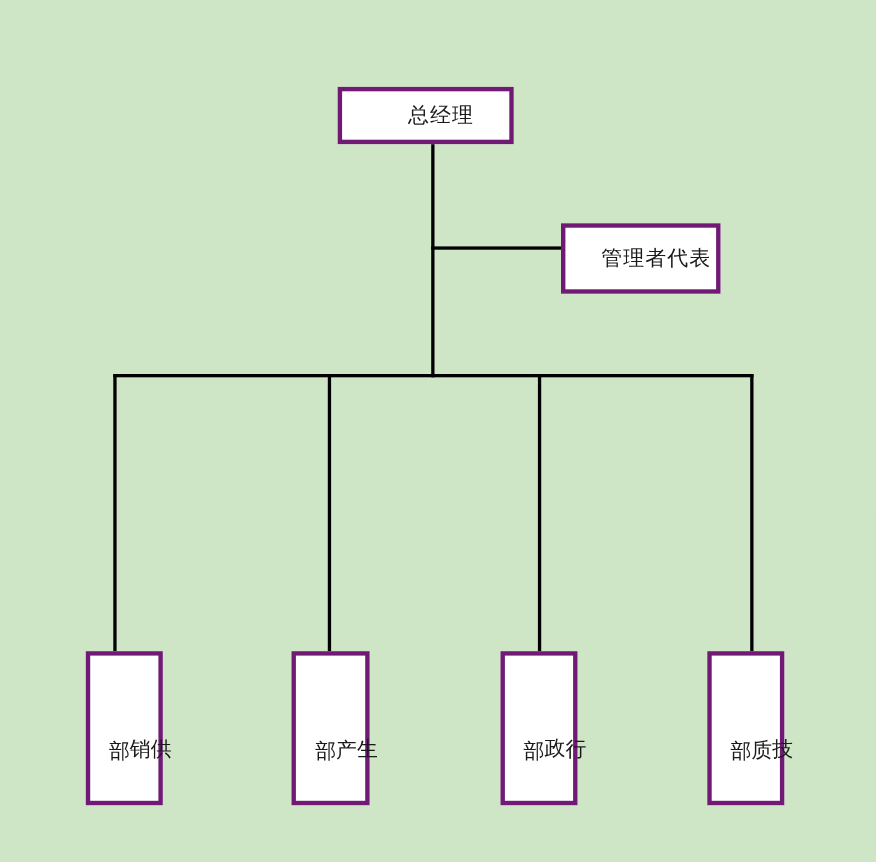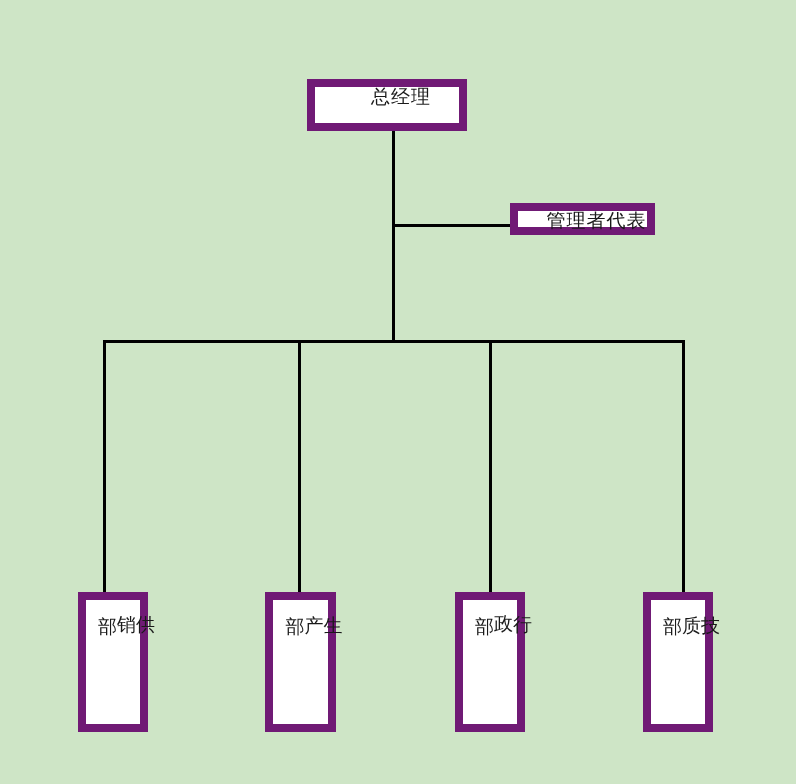--- a/index.html
+++ b/index.html
@@ -17,24 +17,24 @@
   #org-chart {
     position: relative;
     width: 796px;
     height: 784px;
   }
 
   
   .node {
     position: absolute;
     background: #ffffff;
-    border: 8px solid #701a75;
+    border: 4px solid #701a75;
     box-sizing: border-box;
     display: flex;
-    align-items: flex-start;
+    align-items: center;
     justify-content: center;
     z-index: 2;
     padding-left: 28px;
   }
   .node-label {
     color: #1a1a1a;
     font-size: 19px;
     line-height: 1.0;
     letter-spacing: 1px;
     white-space: pre;
@@ -42,21 +42,21 @@
   .node-label.vertical {
     writing-mode: vertical-rl;
     text-orientation: upright;
     letter-spacing: 12px;
     line-height: 1.0;
     font-size: 19px;
   }
 
   
   #node-gm        { left: 307px; top: 79px;  width: 160px; height: 52px; }
-  #node-mgmt-rep  { left: 510px; top: 203px; width: 145px; height: 32px; }
+  #node-mgmt-rep  { left: 510px; top: 203px; width: 145px; height: 64px; }
   #node-dept-0    { left: 78px;  top: 592px; width: 70px;  height: 140px; }
   #node-dept-1    { left: 265px; top: 592px; width: 71px;  height: 140px; }
   #node-dept-2    { left: 455px; top: 592px; width: 70px;  height: 140px; }
   #node-dept-3    { left: 643px; top: 592px; width: 70px;  height: 140px; }
 
   
   .line {
     position: absolute;
     background: #000000;
     z-index: 1;

